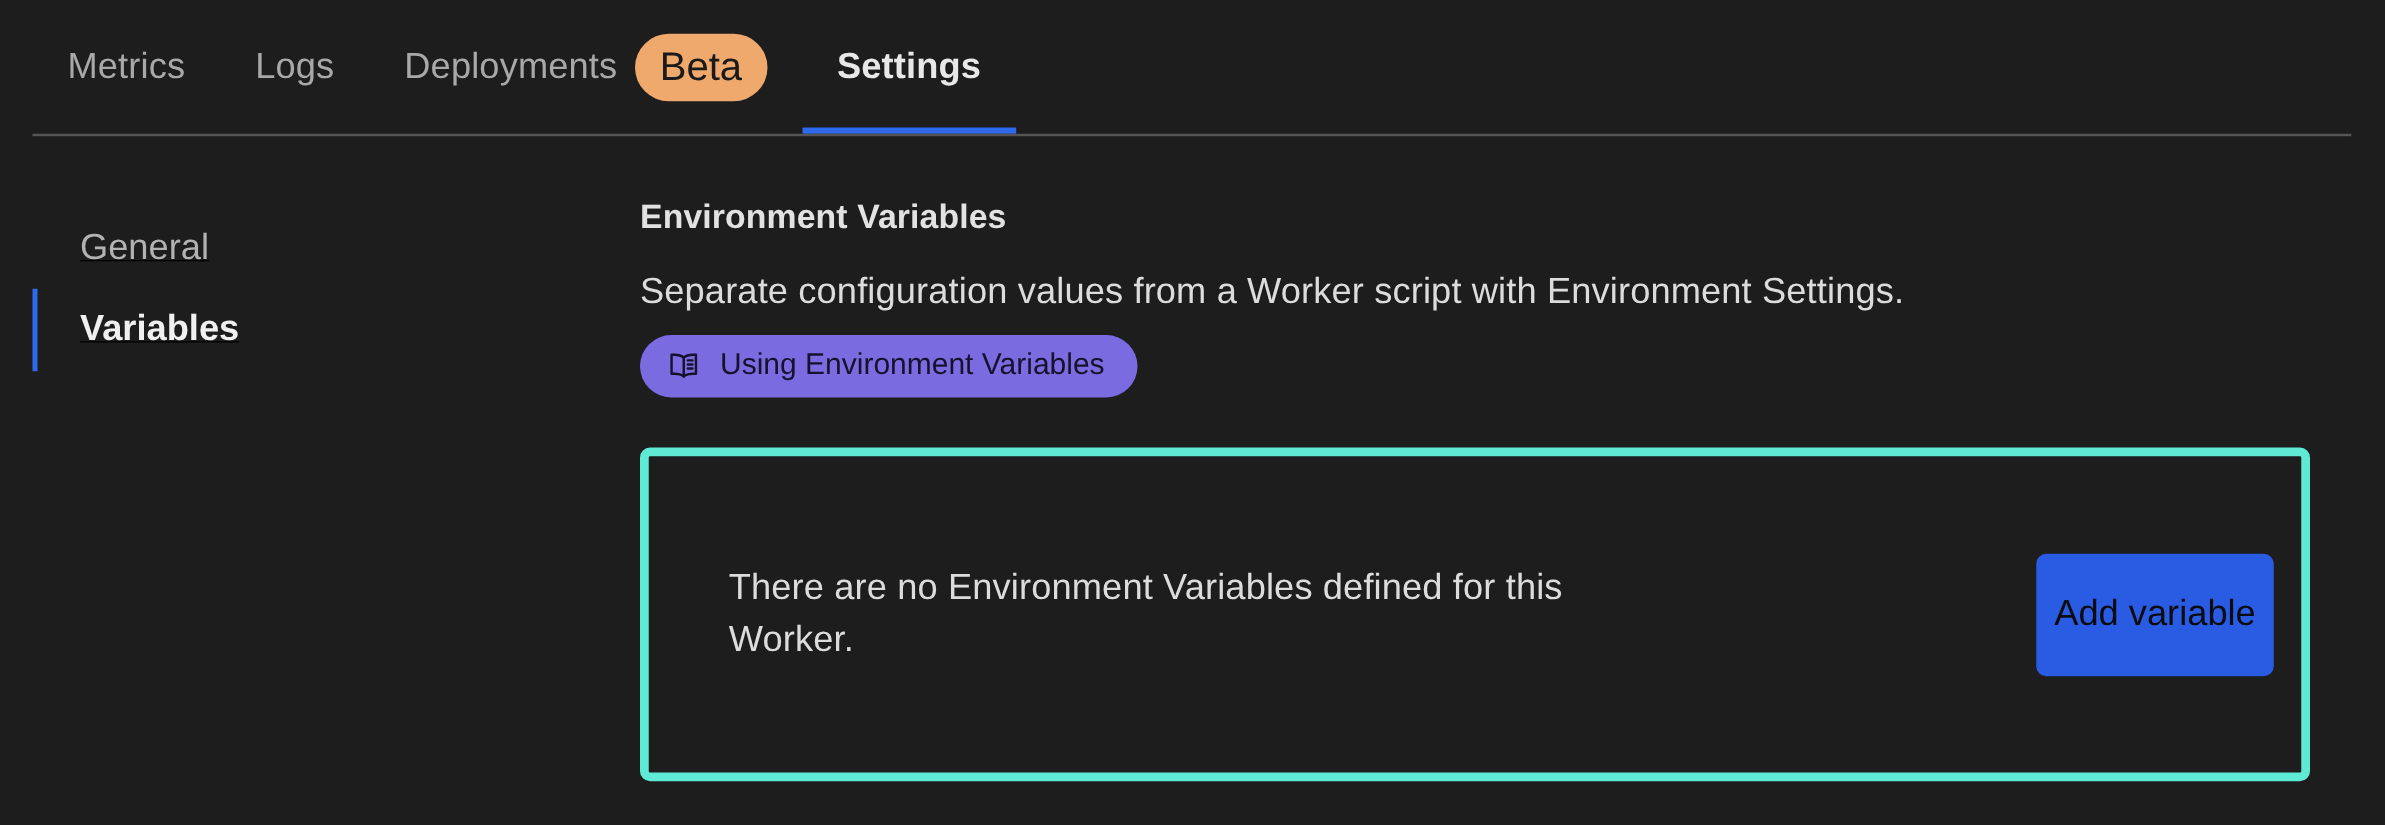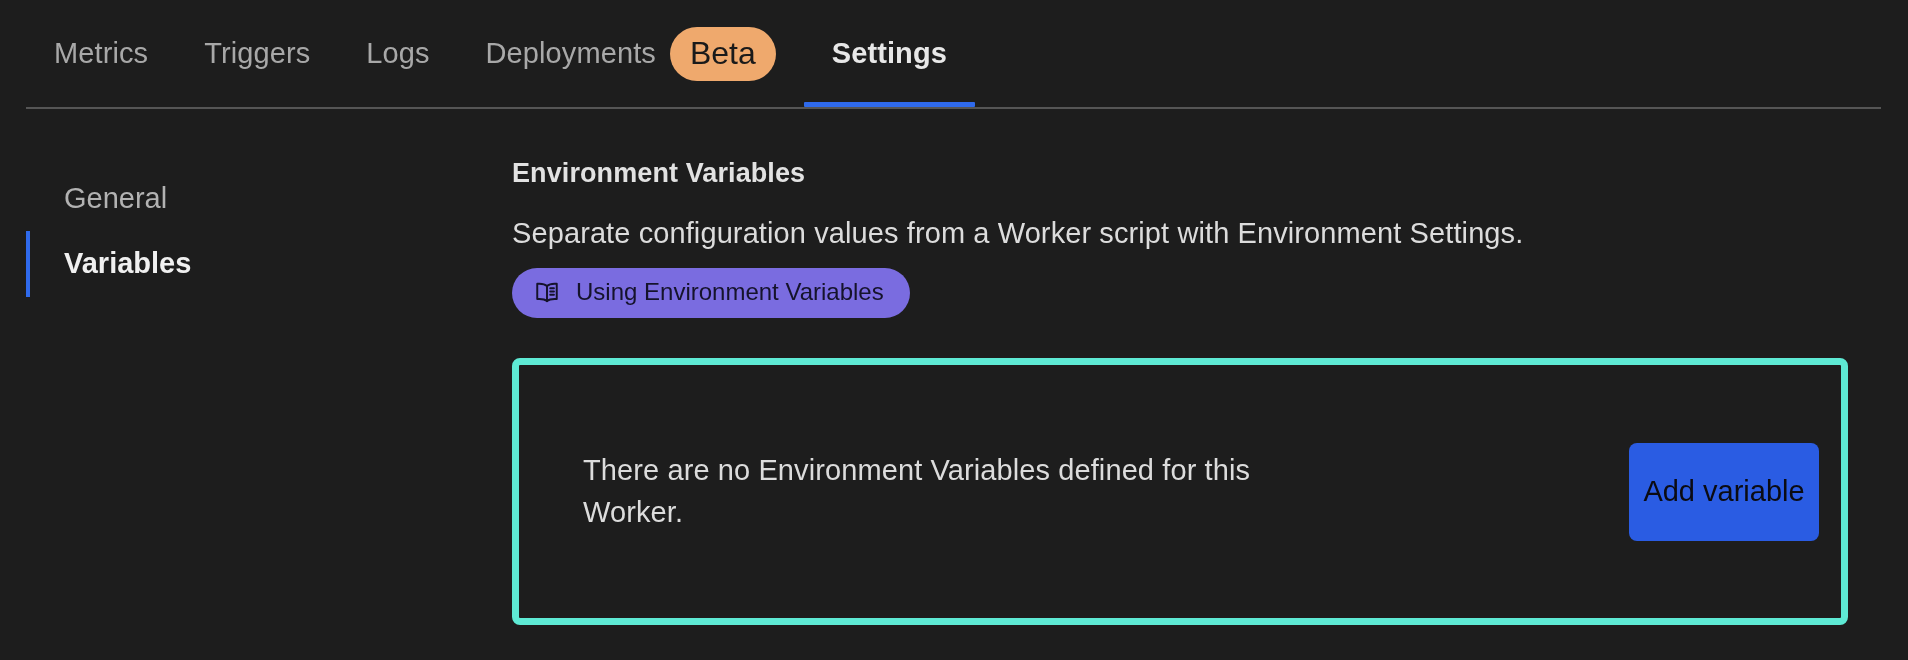--- a/index.html
+++ b/index.html
@@ -107,20 +107,21 @@
     height: 548px;
   }
 
   
   .sidebar {
     position: absolute;
     left: 0;
     top: 0;
     width: 480px;
     padding-top: 54px;
+    text-decoration: underline;
   }
 
   .side-item {
     position: relative;
     display: block;
     padding: 16px 0 16px 64px;
     cursor: pointer;
   }
 
   .side-label {
@@ -248,24 +249,20 @@
 
   <div class="tabbar">
 
     <div class="tabs">
 
       <div class="tab">
         <span class="tab-label">Metrics</span>
 
       </div>
 
-      <div class="tab">
-        <span class="tab-label">Triggers</span>
-
-      </div>
 
       <div class="tab">
         <span class="tab-label">Logs</span>
 
       </div>
 
       <div class="tab">
         <span class="tab-label">Deployments</span>
         <span class="badge-beta">Beta</span>
 

